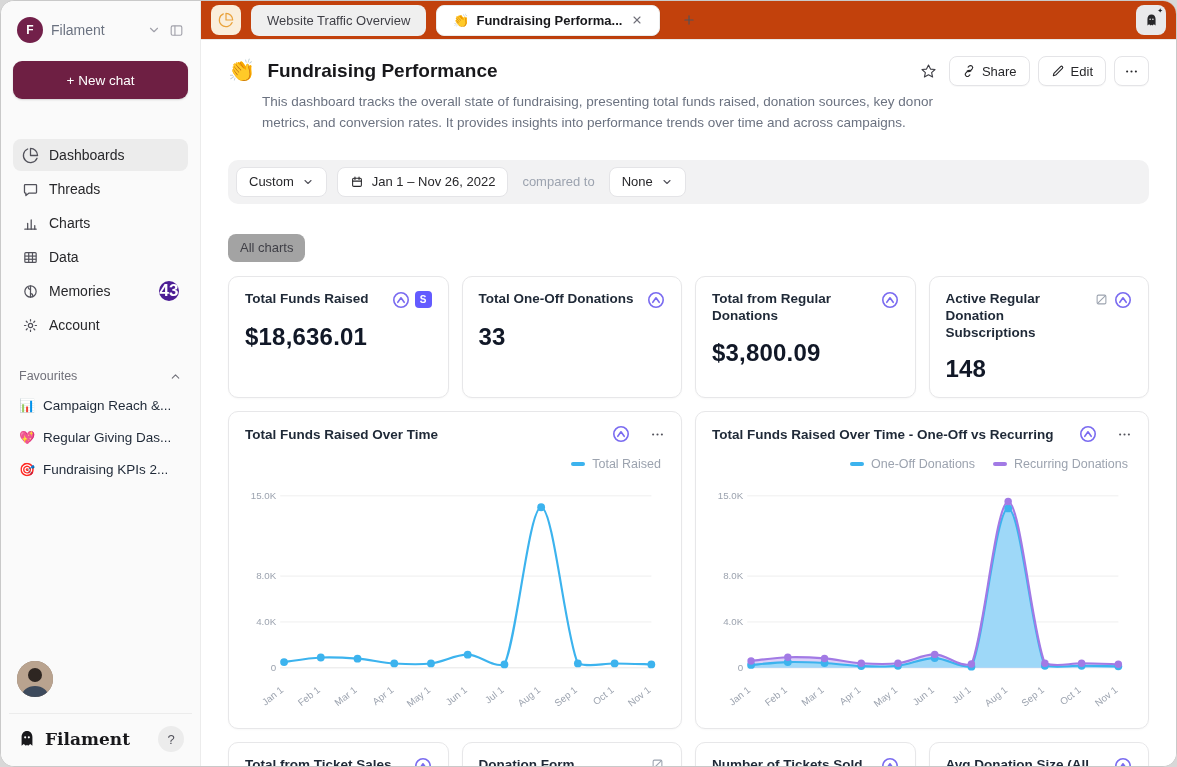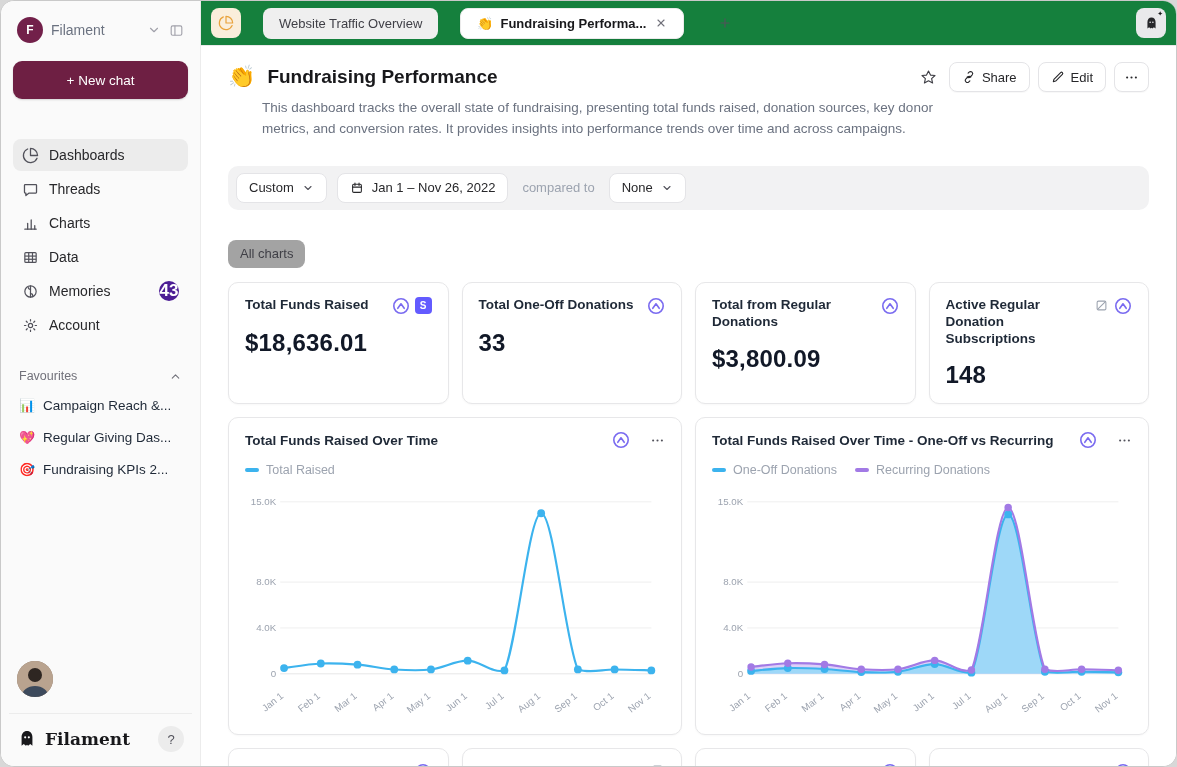--- a/index.html
+++ b/index.html
@@ -85,23 +85,23 @@
   }
   .help-btn {
     width:26px; height:26px; border-radius:50%;
     background:#ececec; border:none; color:#52525b;
     font-size:13px; cursor:pointer; font-family:inherit;
   }
 
   
   .main { flex:1; display:flex; flex-direction:column; min-width:0; }
   .tabbar {
-    height:45px; background:#15803d;
+    height:39px; background:#c2410c;
     border-bottom:1px solid #e9e9e9;
-    display:flex; align-items:center; gap:22px;
+    display:flex; align-items:center; gap:10px;
     padding:0 10px 0 10px;
   }
   .tab-pie {
     width:30px; height:30px; border-radius:8px;
     background:#faeedb; border:none; color:#e9a23b;
     display:flex; align-items:center; justify-content:center; cursor:pointer;
   }
   .tab {
     height:31px; padding:0 16px; border-radius:8px;
     display:flex; align-items:center; gap:7px;
@@ -167,21 +167,21 @@
   .kpi-card { min-height:107px; padding:14px 16px; }
   .kpi-head { display:flex; align-items:flex-start; gap:0; }
   .kpi-title { font-size:13.5px; font-weight:700; color:#1f2937; line-height:1.25; flex:1; }
   .kpi-icons { display:flex; align-items:center; gap:5px; margin-left:auto; }
   .kpi-value { margin-top:14px; font-size:24px; font-weight:700; color:#111827; letter-spacing:.2px; }
 
   .chart-grid { margin-top:13px; display:grid; grid-template-columns:1fr 1fr; gap:13px; }
   .chart-card { height:318px; padding:13px 16px 8px 16px; display:flex; flex-direction:column; }
   .chart-head { display:flex; align-items:center; gap:20px; }
   .chart-title { font-size:13.5px; font-weight:700; color:#1f2937; flex:1; }
-  .legend { display:flex; justify-content:flex-start; gap:18px; margin:14px 4px 0 0; }
+  .legend { display:flex; justify-content:flex-end; gap:18px; margin:14px 4px 0 0; }
   .legend-item { display:flex; align-items:center; gap:7px; font-size:12.5px; color:#9ca3af; }
   .legend-swatch { width:14px; height:4px; border-radius:2px; display:inline-block; }
   .chart-box { flex:1; margin-top:4px; }
   .chart-box svg { width:100%; height:100%; }
 
   .bottom-grid { margin-top:13px; display:grid; grid-template-columns:repeat(4,1fr); gap:13px; }
   .bottom-card { height:110px; padding:14px 16px; }
 
   .badge-circ { display:flex; }
   .stripe-badge {

